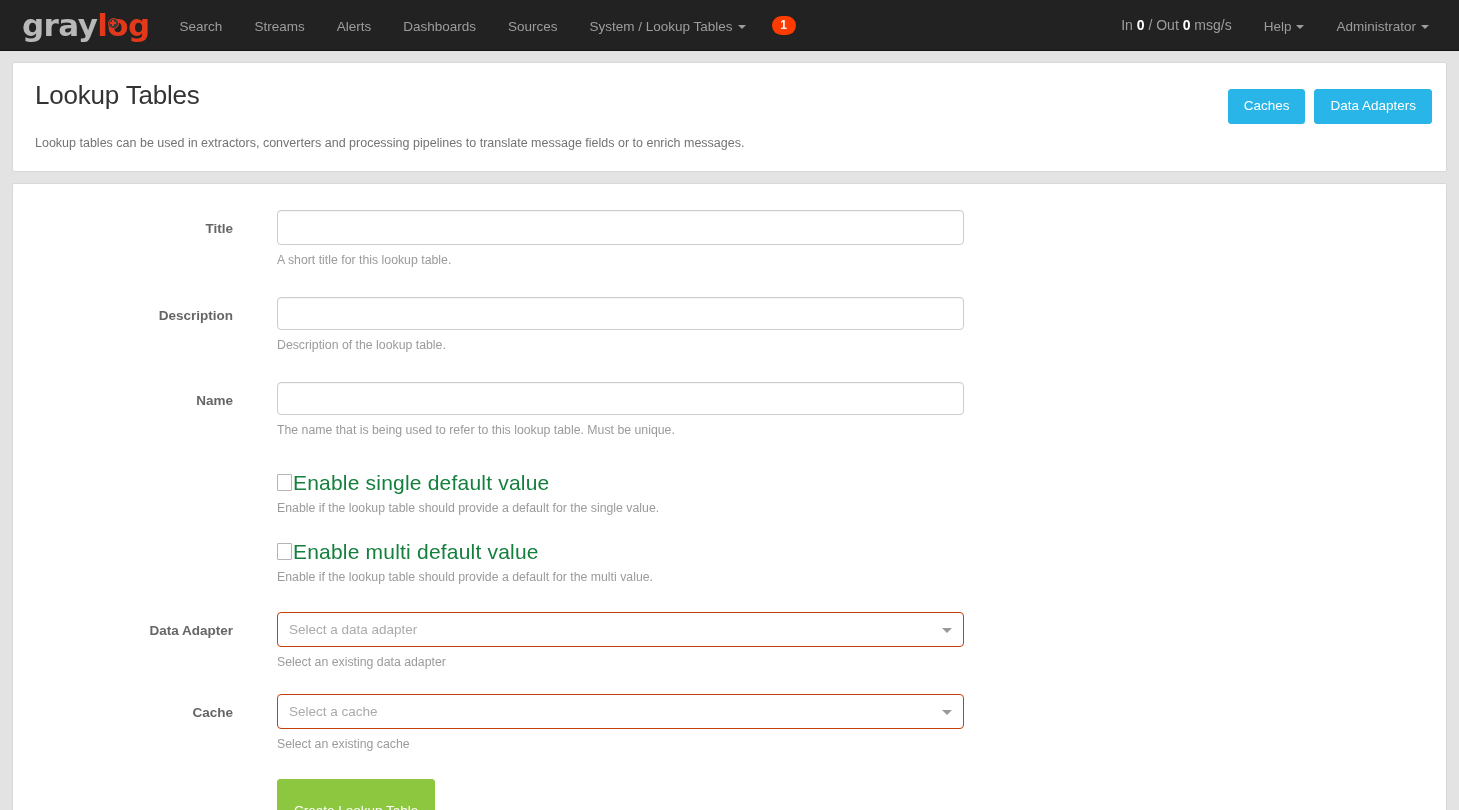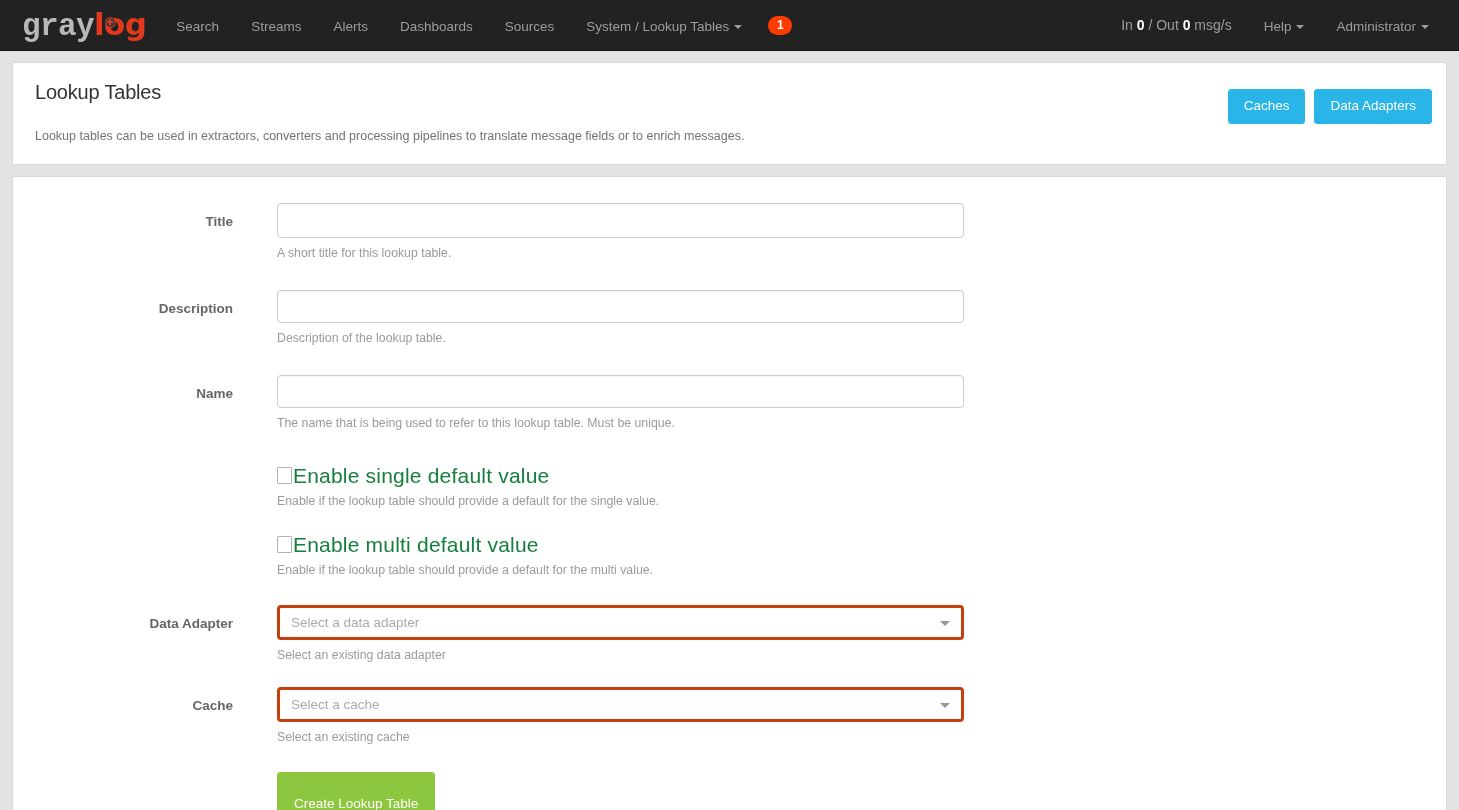--- a/index.html
+++ b/index.html
@@ -32,21 +32,21 @@
     user-select: none;
   }
   .brand-text {
     font-size: 31px;
     font-weight: 700;
     letter-spacing: -0.6px;
     line-height: 1;
     position: relative;
     font-family: "DejaVu Sans", sans-serif;
   }
-  .brand-gray { color: #b8b8b8; font-family: Liberation Mono, monospace; }
+  .brand-gray { color: #b8b8b8; }
   .brand-log  { color: #e2391d; position: relative; }
   .brand-dot {
     position: absolute;
     left: 10.5px;
     top: 11px;
     width: 11px;
     height: 11px;
     border-radius: 50%;
     background: #3a3a3a;
     border: 1.5px solid #e2391d;
@@ -119,21 +119,21 @@
 
   .header-panel {
     margin-top: 11px;
     padding: 18px 22px 20px 22px;
     display: flex;
     align-items: flex-start;
     position: relative;
     min-height: 82px;
   }
   .page-title {
-    font-size: 20px;
+    font-size: 26px;
     font-weight: 400;
     color: #333333;
     margin: 0;
     line-height: 1.15;
     letter-spacing: -0.2px;
   }
   .page-subtitle {
     font-size: 12.5px;
     color: #737373;
     margin-top: 24px;
@@ -244,21 +244,21 @@
     cursor: pointer;
     letter-spacing: 0.2px;
     line-height: 1;
   }
 
   
   .select-box {
     position: relative;
     width: 687px;
     height: 35px;
-    border: 3px solid #c2410c;
+    border: 1px solid #c2410c;
     border-radius: 4px;
     background: #ffffff;
     display: flex;
     align-items: center;
     padding: 0 30px 0 11px;
     cursor: pointer;
   }
   .select-placeholder {
     font-size: 13.5px;
     color: #aaaaaa;

